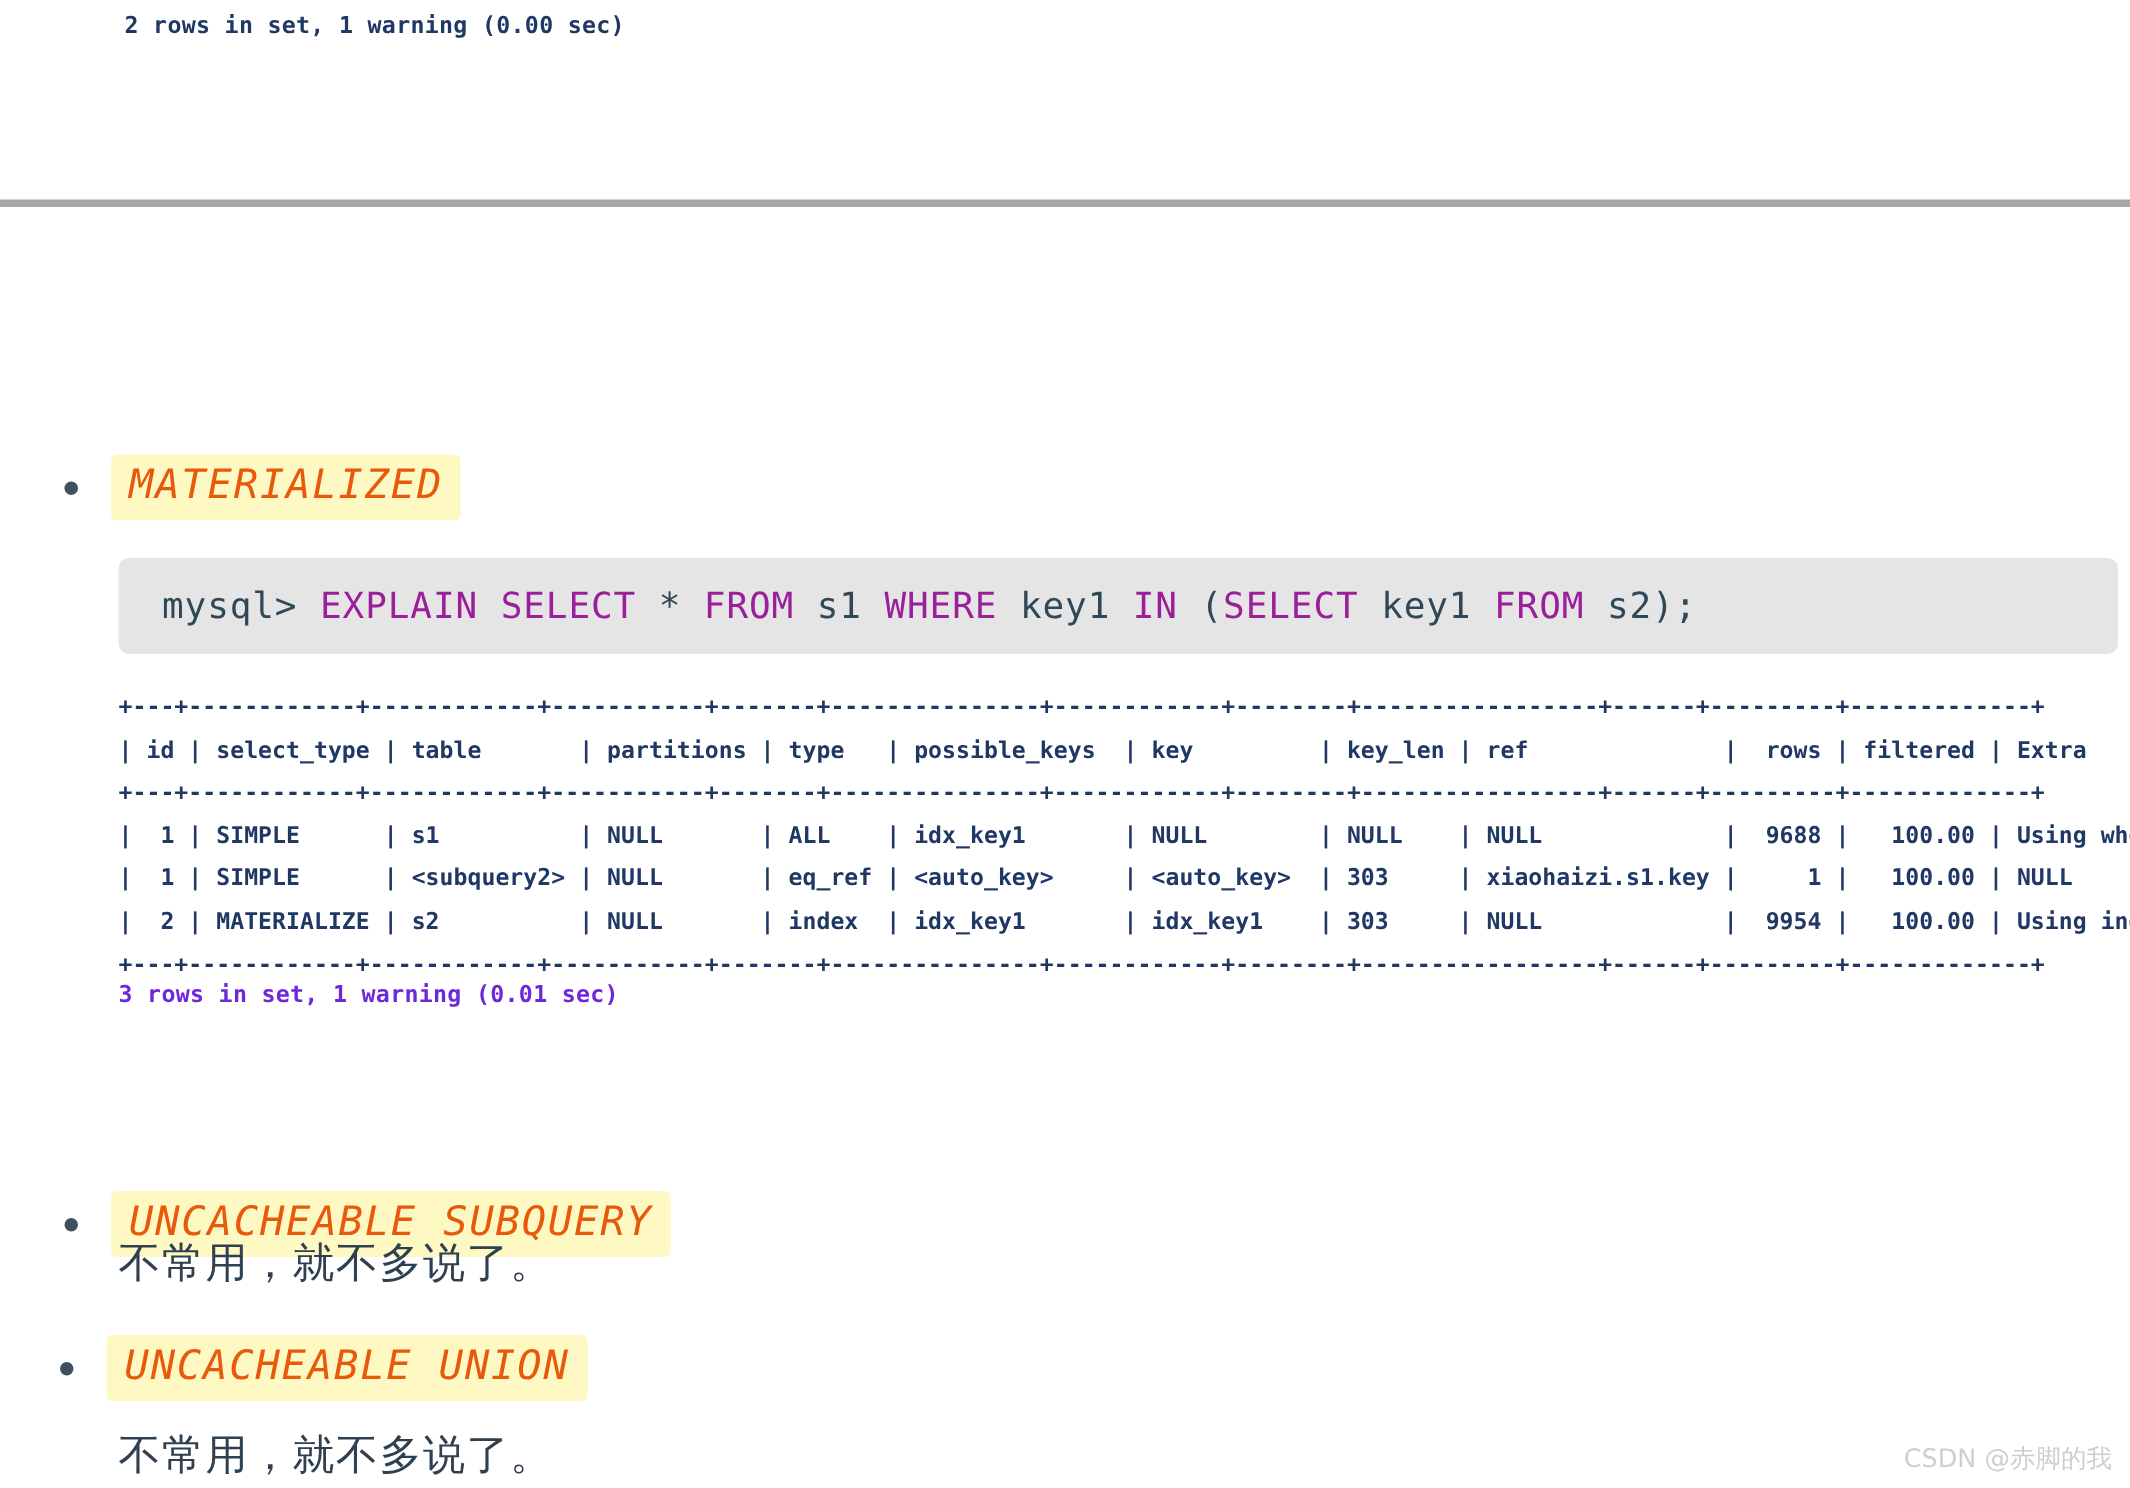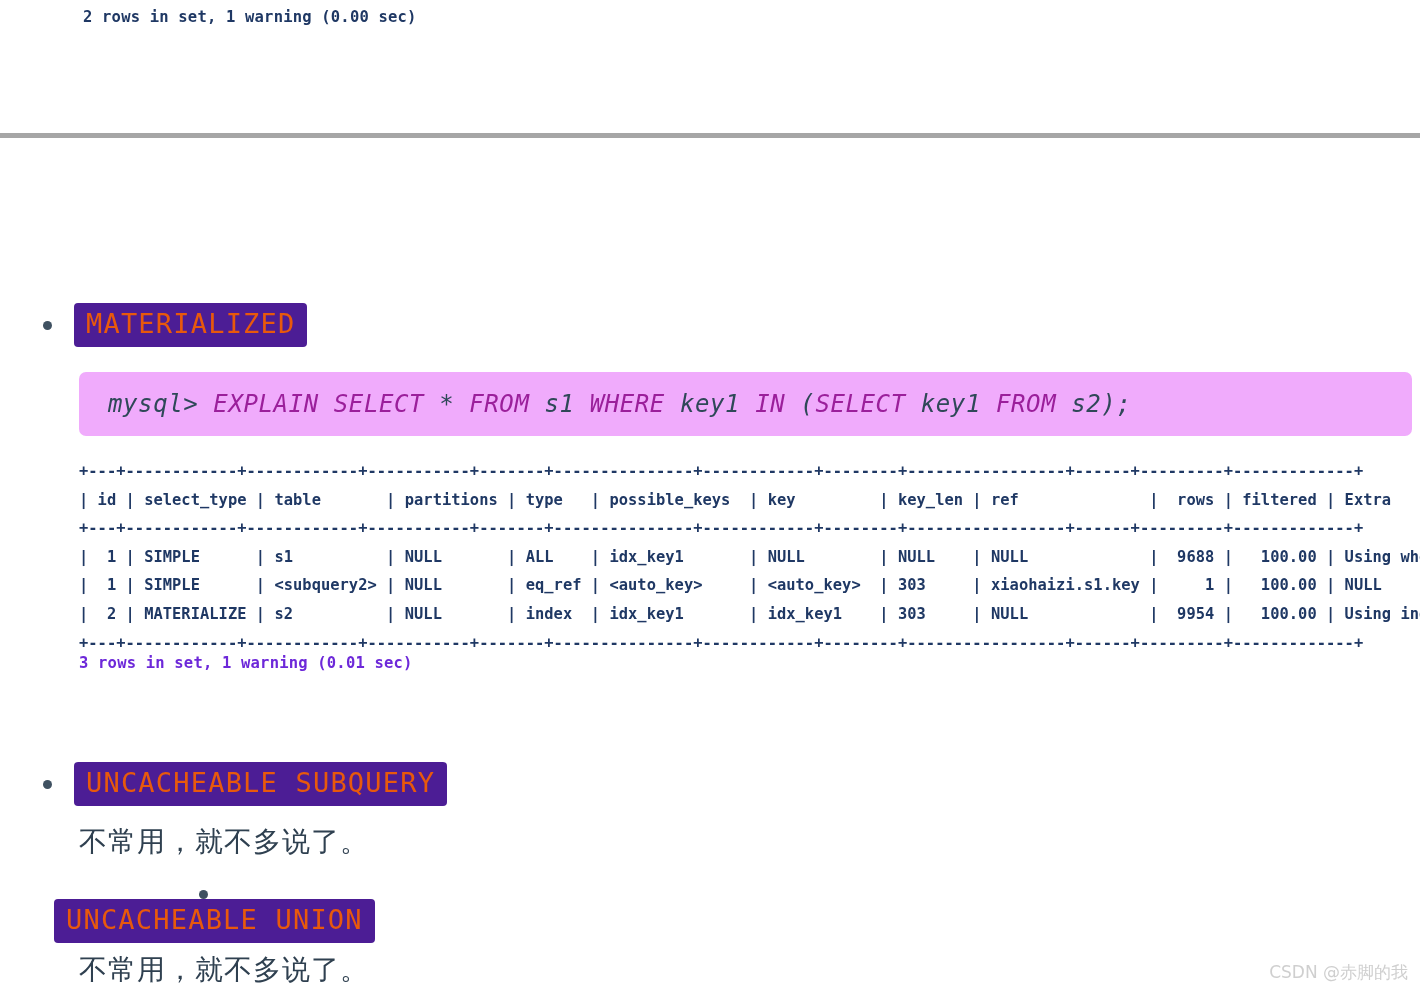--- a/index.html
+++ b/index.html
@@ -52,54 +52,54 @@
   }
   .bullet-dot {
     width: 9px;
     height: 9px;
     border-radius: 50%;
     background: #3f5161;
     margin-right: 22px;
     flex: 0 0 auto;
   }
   .code-badge {
-    background: #4c1d95;
+    background: #fef9c3;
     border-radius: 4px;
     color: #e8590c;
     font-family: "DejaVu Sans Mono", monospace;
     font-size: 27px;
     line-height: 1.05;
     padding: 7px 12px 9px 12px;
     letter-spacing: 1.2px;
     white-space: pre;
+    font-style: italic;
   }
 
   .cn-text {
     position: absolute;
     font-family: Liberation Sans, sans-serif;
     font-size: 28px;
     color: #2f4050;
     letter-spacing: 1px;
     white-space: pre;
   }
 
   
   .code-block {
     position: absolute;
     left: 79px;
     top: 372px;
     width: 1333px;
     height: 64px;
-    background: #f0abfc;
+    background: #e5e5e5;
     border-radius: 7px;
     box-sizing: border-box;
     display: flex;
     align-items: center;
     padding-left: 29px;
-    font-style: italic;
   }
   .sql {
     font-family: "DejaVu Sans Mono", monospace;
     font-size: 24px;
     white-space: pre;
     letter-spacing: 0.6px;
     color: #2f4858;
   }
   .sql .kw { color: #9b1f9b; }
   .sql .id { color: #2f4858; }
@@ -157,25 +157,25 @@
 <div class="explain-table mono" id="explain-output">+---+------------+------------+-----------+-------+---------------+------------+--------+-----------------+------+---------+-------------+
 | id | select_type | table       | partitions | type   | possible_keys  | key         | key_len | ref              |  rows | filtered | Extra        |
 +---+------------+------------+-----------+-------+---------------+------------+--------+-----------------+------+---------+-------------+
 |  1 | SIMPLE      | s1          | NULL       | ALL    | idx_key1       | NULL        | NULL    | NULL             |  9688 |   100.00 | Using where  |
 |  1 | SIMPLE      | &lt;subquery2&gt; | NULL       | eq_ref | &lt;auto_key&gt;     | &lt;auto_key&gt;  | 303     | xiaohaizi.s1.key |     1 |   100.00 | NULL         |
 |  2 | MATERIALIZE | s2          | NULL       | index  | idx_key1       | idx_key1    | 303     | NULL             |  9954 |   100.00 | Using index  |
 +---+------------+------------+-----------+-------+---------------+------------+--------+-----------------+------+---------+-------------+</div>
 
 <div class="mono result-line-bottom">3 rows in set, 1 warning (0.01 sec)</div>
 
-<div class="bullet-row" style="left:43px; top:762px;">
+<div class="bullet-row" style="left:43px; top:794px;">
   <span class="bullet-dot"></span>
   <span class="code-badge">UNCACHEABLE SUBQUERY</span>
 </div>
 <div class="cn-text" style="left:79px; top:823px;">不常用，就不多说了。</div>
 
-<div class="bullet-row" style="left:54px; top:890px;flex-direction:column;">
+<div class="bullet-row" style="left:40px; top:890px;">
   <span class="bullet-dot"></span>
   <span class="code-badge">UNCACHEABLE UNION</span>
 </div>
 <div class="cn-text" style="left:79px; top:951px;">不常用，就不多说了。</div>
 
 <div class="watermark">CSDN @赤脚的我</div>
 
 </body></html>

